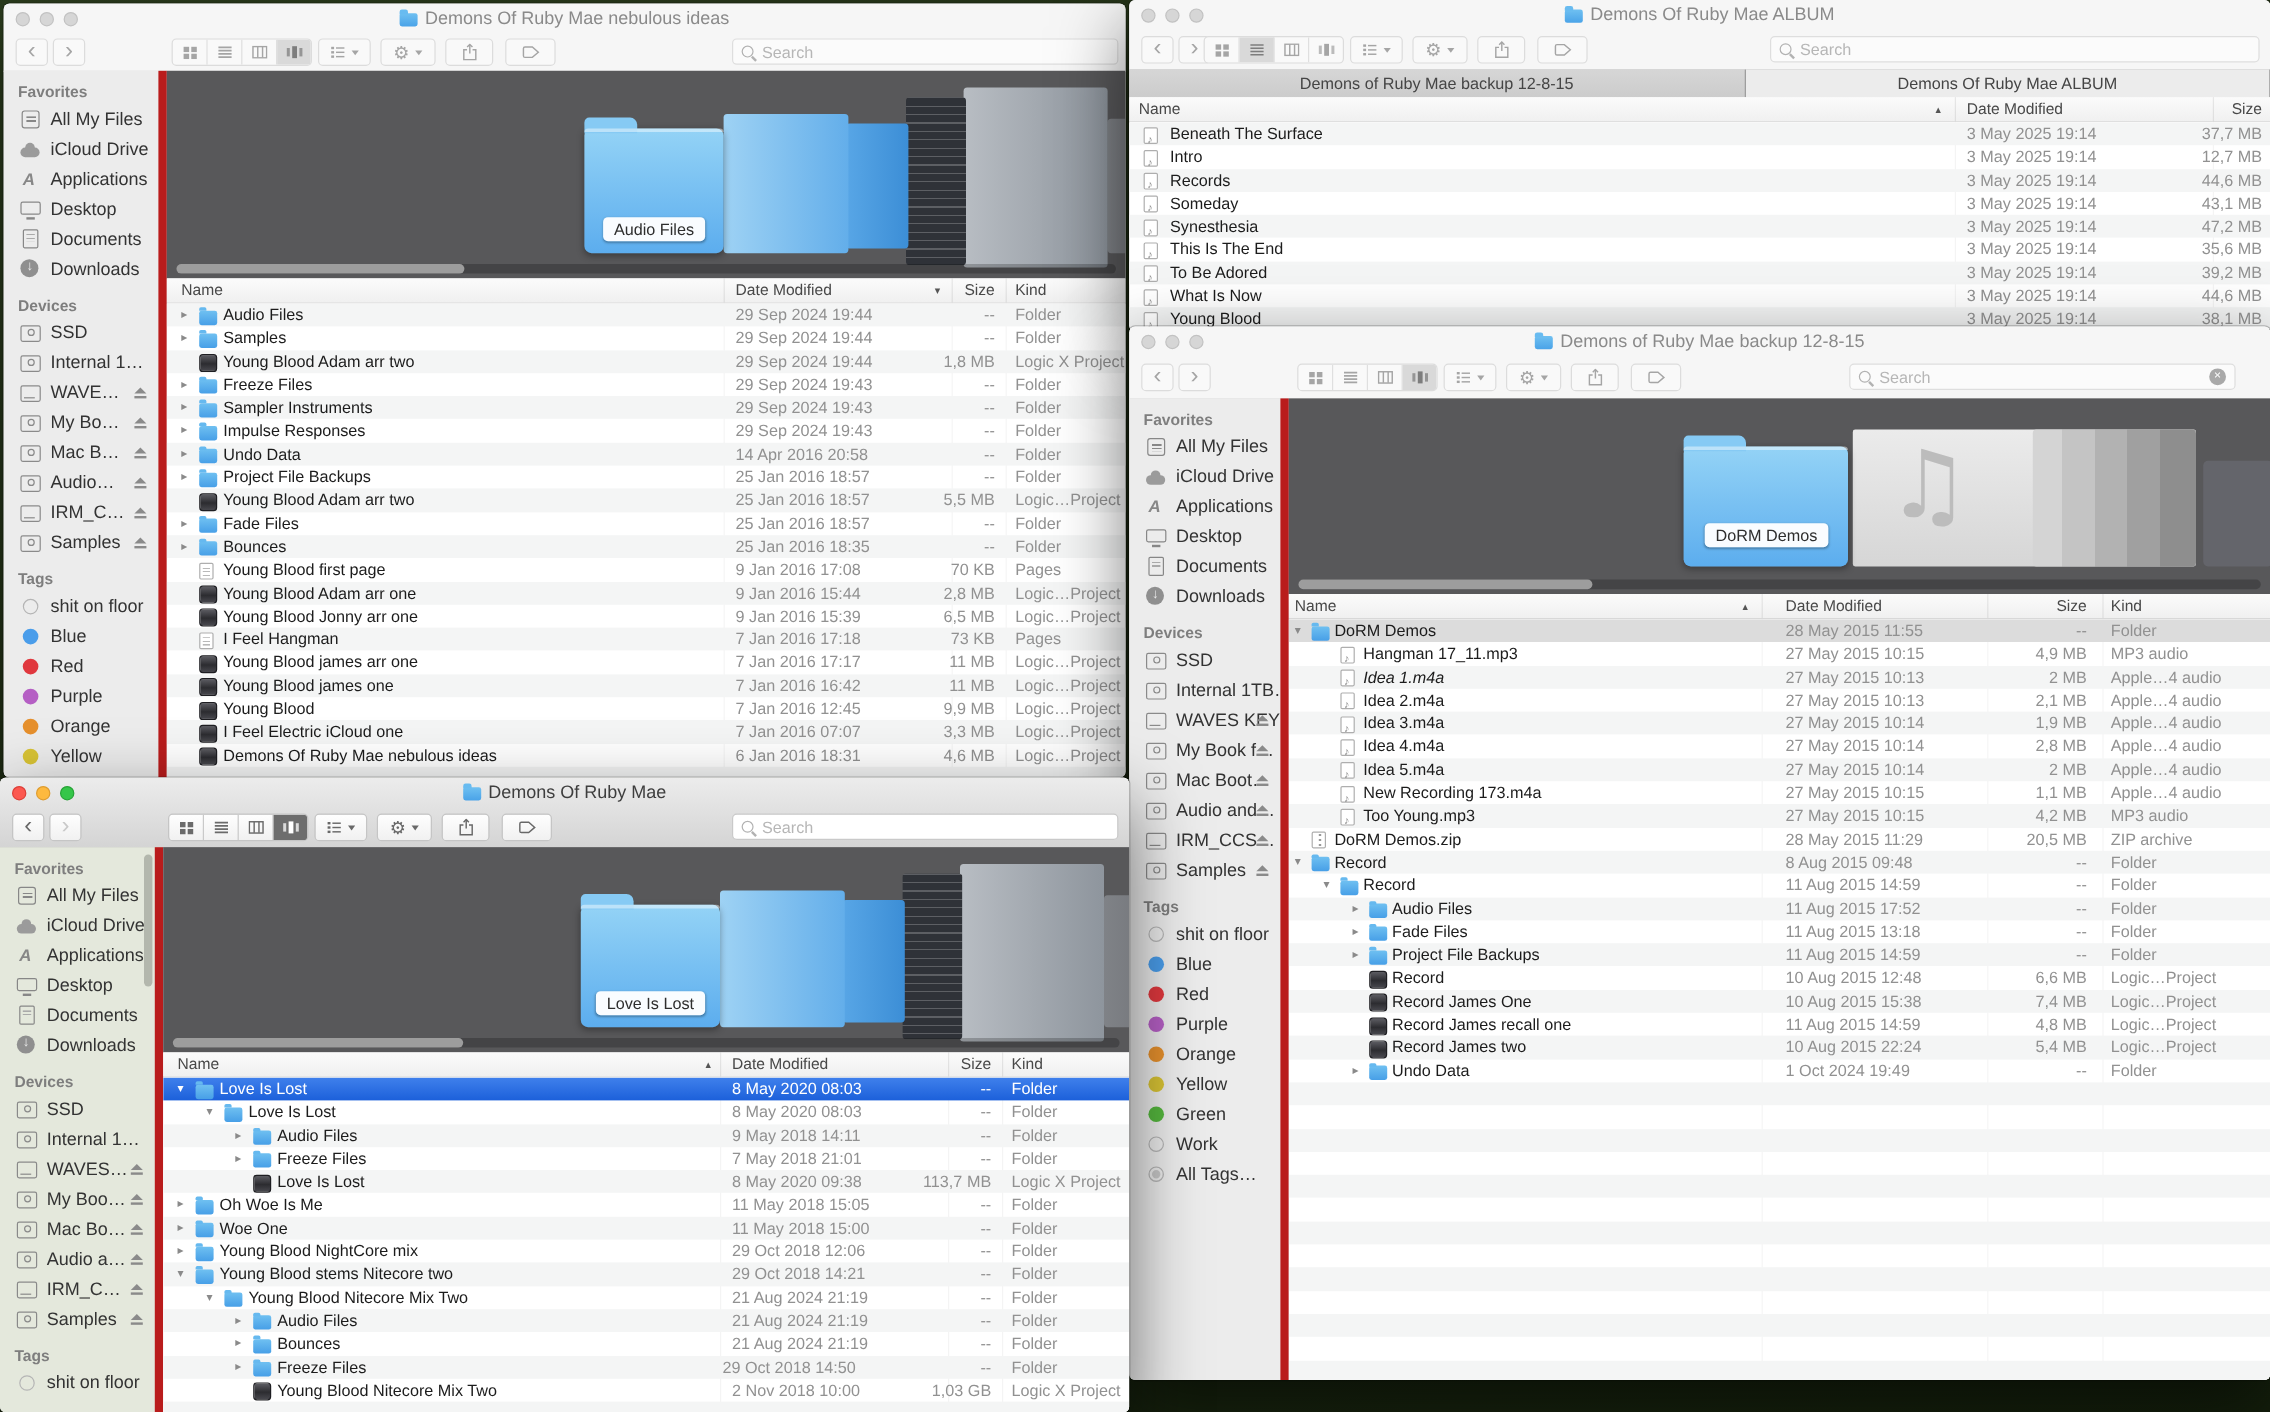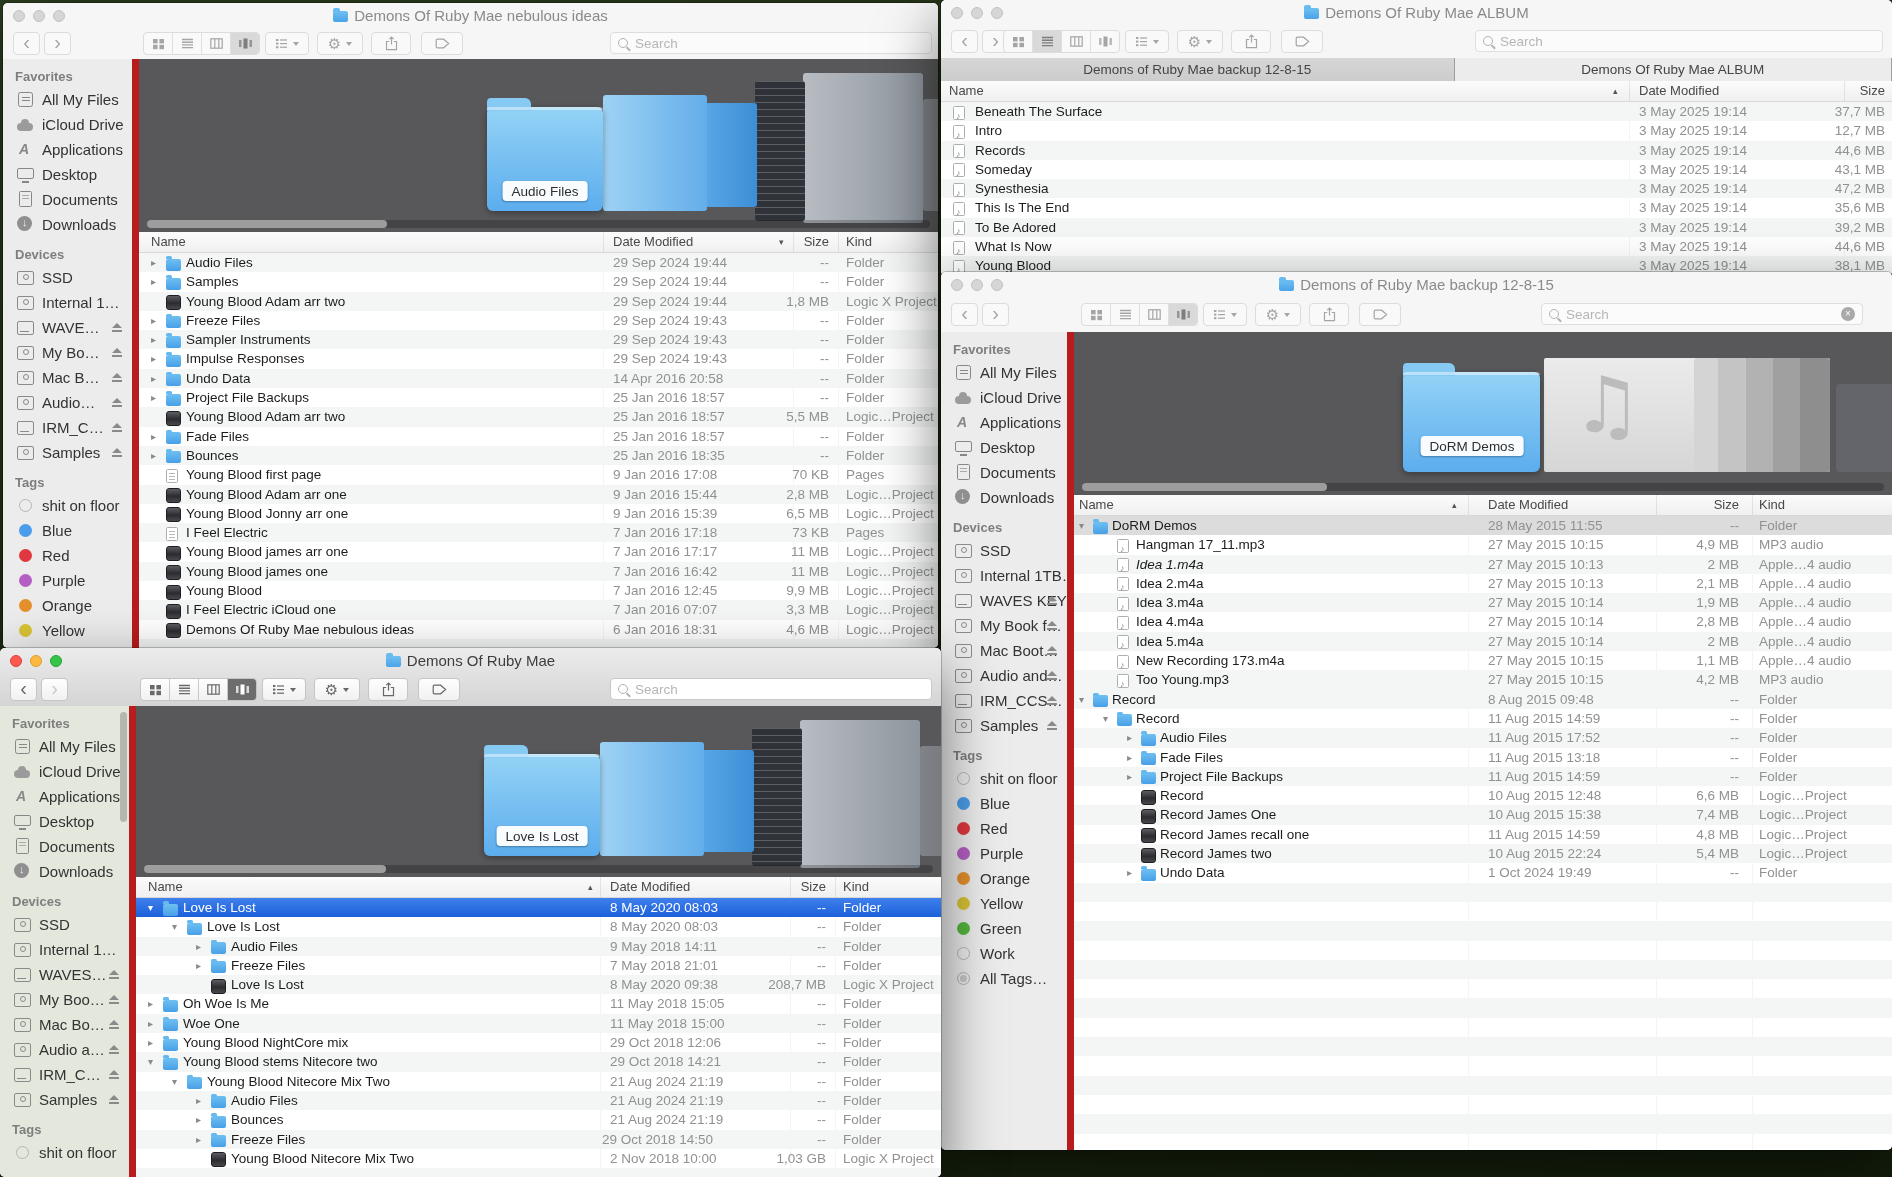--- a/index.html
+++ b/index.html
@@ -357,21 +357,21 @@
           <span class="cell cd szc" style="left: 580px; width: 110px;">2,8 MB</span>
           <span class="cell cd" style="left: 707px;">Logic…Project</span>
         </div>
         <div class="row">
           <span class="i i-logic" style="left: 27px;"></span>
           <span class="cell cn" style="left: 47px;">Young Blood Jonny arr one</span>
           <span class="cell cd" style="left: 474px;">9 Jan 2016 15:39</span>
           <span class="cell cd szc" style="left: 580px; width: 110px;">6,5 MB</span>
           <span class="cell cd" style="left: 707px;">Logic…Project</span>
         </div>
-        <div class="row odd"><span class="i i-page" style="left: 27px;"></span><span class="cell cn" style="left: 47px;">I Feel Electric</span><span class="cell cd" style="left: 474px;">7 Jan 2016 17:18</span><span class="cell cd szc" style="left: 580px; width: 110px;">73 KB</span><span class="cell cd" style="left: 707px;">Pages</span></div>
+        <div class="row odd"><span class="i i-page" style="left: 27px;"></span><span class="cell cn" style="left: 47px;">I Feel Hangman</span><span class="cell cd" style="left: 474px;">7 Jan 2016 17:18</span><span class="cell cd szc" style="left: 580px; width: 110px;">73 KB</span><span class="cell cd" style="left: 707px;">Pages</span></div>
         <div class="row">
           <span class="i i-logic" style="left: 27px;"></span>
           <span class="cell cn" style="left: 47px;">Young Blood james arr one</span>
           <span class="cell cd" style="left: 474px;">7 Jan 2016 17:17</span>
           <span class="cell cd szc" style="left: 580px; width: 110px;">11 MB</span>
           <span class="cell cd" style="left: 707px;">Logic…Project</span>
         </div>
         <div class="row odd">
           <span class="i i-logic" style="left: 27px;"></span>
           <span class="cell cn" style="left: 47px;">Young Blood james one</span>
@@ -747,20 +747,21 @@
         <div class="rowsep" style="left: 678px;"></div>
         <div class="row selI"><span class="cell arr" style="left: 5px;">▾</span><span class="i i-folder" style="left: 19px;"></span><span class="cell cn" style="left: 38px;">DoRM Demos</span><span class="cell cd" style="left: 414px;">28 May 2015 11:55</span><span class="cell cd szc" style="left: 555px; width: 110px;">--</span><span class="cell cd" style="left: 685px;">Folder</span></div>
         <div class="row"><span class="i i-audio" style="left: 43px;"></span><span class="cell cn" style="left: 62px;">Hangman 17_11.mp3</span><span class="cell cd" style="left: 414px;">27 May 2015 10:15</span><span class="cell cd szc" style="left: 555px; width: 110px;">4,9 MB</span><span class="cell cd" style="left: 685px;">MP3 audio</span></div>
         <div class="row odd"><span class="i i-audio" style="left: 43px;"></span><span class="cell cn" style="left: 62px; font-style: italic;">Idea 1.m4a</span><span class="cell cd" style="left: 414px;">27 May 2015 10:13</span><span class="cell cd szc" style="left: 555px; width: 110px;">2 MB</span><span class="cell cd" style="left: 685px;">Apple…4 audio</span></div>
         <div class="row"><span class="i i-audio" style="left: 43px;"></span><span class="cell cn" style="left: 62px;">Idea 2.m4a</span><span class="cell cd" style="left: 414px;">27 May 2015 10:13</span><span class="cell cd szc" style="left: 555px; width: 110px;">2,1 MB</span><span class="cell cd" style="left: 685px;">Apple…4 audio</span></div>
         <div class="row odd"><span class="i i-audio" style="left: 43px;"></span><span class="cell cn" style="left: 62px;">Idea 3.m4a</span><span class="cell cd" style="left: 414px;">27 May 2015 10:14</span><span class="cell cd szc" style="left: 555px; width: 110px;">1,9 MB</span><span class="cell cd" style="left: 685px;">Apple…4 audio</span></div>
         <div class="row"><span class="i i-audio" style="left: 43px;"></span><span class="cell cn" style="left: 62px;">Idea 4.m4a</span><span class="cell cd" style="left: 414px;">27 May 2015 10:14</span><span class="cell cd szc" style="left: 555px; width: 110px;">2,8 MB</span><span class="cell cd" style="left: 685px;">Apple…4 audio</span></div>
         <div class="row odd"><span class="i i-audio" style="left: 43px;"></span><span class="cell cn" style="left: 62px;">Idea 5.m4a</span><span class="cell cd" style="left: 414px;">27 May 2015 10:14</span><span class="cell cd szc" style="left: 555px; width: 110px;">2 MB</span><span class="cell cd" style="left: 685px;">Apple…4 audio</span></div>
         <div class="row"><span class="i i-audio" style="left: 43px;"></span><span class="cell cn" style="left: 62px;">New Recording 173.m4a</span><span class="cell cd" style="left: 414px;">27 May 2015 10:15</span><span class="cell cd szc" style="left: 555px; width: 110px;">1,1 MB</span><span class="cell cd" style="left: 685px;">Apple…4 audio</span></div>
         <div class="row odd"><span class="i i-audio" style="left: 43px;"></span><span class="cell cn" style="left: 62px;">Too Young.mp3</span><span class="cell cd" style="left: 414px;">27 May 2015 10:15</span><span class="cell cd szc" style="left: 555px; width: 110px;">4,2 MB</span><span class="cell cd" style="left: 685px;">MP3 audio</span></div>
+        <div class="row"><span class="i i-zip" style="left: 19px;"></span><span class="cell cn" style="left: 38px;">DoRM Demos.zip</span><span class="cell cd" style="left: 414px;">28 May 2015 11:29</span><span class="cell cd szc" style="left: 555px; width: 110px;">20,5 MB</span><span class="cell cd" style="left: 685px;">ZIP archive</span></div>
         <div class="row odd"><span class="cell arr" style="left: 5px;">▾</span><span class="i i-folder" style="left: 19px;"></span><span class="cell cn" style="left: 38px;">Record</span><span class="cell cd" style="left: 414px;">8 Aug 2015 09:48</span><span class="cell cd szc" style="left: 555px; width: 110px;">--</span><span class="cell cd" style="left: 685px;">Folder</span></div>
         <div class="row"><span class="cell arr" style="left: 29px;">▾</span><span class="i i-folder" style="left: 43px;"></span><span class="cell cn" style="left: 62px;">Record</span><span class="cell cd" style="left: 414px;">11 Aug 2015 14:59</span><span class="cell cd szc" style="left: 555px; width: 110px;">--</span><span class="cell cd" style="left: 685px;">Folder</span></div>
         <div class="row odd"><span class="cell arr" style="left: 53px;">▸</span><span class="i i-folder" style="left: 67px;"></span><span class="cell cn" style="left: 86px;">Audio Files</span><span class="cell cd" style="left: 414px;">11 Aug 2015 17:52</span><span class="cell cd szc" style="left: 555px; width: 110px;">--</span><span class="cell cd" style="left: 685px;">Folder</span></div>
         <div class="row"><span class="cell arr" style="left: 53px;">▸</span><span class="i i-folder" style="left: 67px;"></span><span class="cell cn" style="left: 86px;">Fade Files</span><span class="cell cd" style="left: 414px;">11 Aug 2015 13:18</span><span class="cell cd szc" style="left: 555px; width: 110px;">--</span><span class="cell cd" style="left: 685px;">Folder</span></div>
         <div class="row odd"><span class="cell arr" style="left: 53px;">▸</span><span class="i i-folder" style="left: 67px;"></span><span class="cell cn" style="left: 86px;">Project File Backups</span><span class="cell cd" style="left: 414px;">11 Aug 2015 14:59</span><span class="cell cd szc" style="left: 555px; width: 110px;">--</span><span class="cell cd" style="left: 685px;">Folder</span></div>
         <div class="row">
           <span class="i i-logic" style="left: 67px;"></span>
           <span class="cell cn" style="left: 86px;">Record</span>
           <span class="cell cd" style="left: 414px;">10 Aug 2015 12:48</span>
           <span class="cell cd szc" style="left: 555px; width: 110px;">6,6 MB</span>
@@ -992,21 +993,21 @@
         <div class="rowsep" style="left: 654px;"></div>
         <div class="rowsep" style="left: 699px;"></div>
         <div class="row selA"><span class="cell arr" style="left: 12px;">▾</span><span class="i i-folder" style="left: 27px;"></span><span class="cell cn" style="left: 47px;">Love Is Lost</span><span class="cell cd" style="left: 474px;">8 May 2020 08:03</span><span class="cell cd szc" style="left: 580px; width: 110px;">--</span><span class="cell cd" style="left: 707px;">Folder</span></div>
         <div class="row"><span class="cell arr" style="left: 36px;">▾</span><span class="i i-folder" style="left: 51px;"></span><span class="cell cn" style="left: 71px;">Love Is Lost</span><span class="cell cd" style="left: 474px;">8 May 2020 08:03</span><span class="cell cd szc" style="left: 580px; width: 110px;">--</span><span class="cell cd" style="left: 707px;">Folder</span></div>
         <div class="row odd"><span class="cell arr" style="left: 60px;">▸</span><span class="i i-folder" style="left: 75px;"></span><span class="cell cn" style="left: 95px;">Audio Files</span><span class="cell cd" style="left: 474px;">9 May 2018 14:11</span><span class="cell cd szc" style="left: 580px; width: 110px;">--</span><span class="cell cd" style="left: 707px;">Folder</span></div>
         <div class="row"><span class="cell arr" style="left: 60px;">▸</span><span class="i i-folder" style="left: 75px;"></span><span class="cell cn" style="left: 95px;">Freeze Files</span><span class="cell cd" style="left: 474px;">7 May 2018 21:01</span><span class="cell cd szc" style="left: 580px; width: 110px;">--</span><span class="cell cd" style="left: 707px;">Folder</span></div>
         <div class="row odd">
           <span class="i i-logic" style="left: 75px;"></span>
           <span class="cell cn" style="left: 95px;">Love Is Lost</span>
           <span class="cell cd" style="left: 474px;">8 May 2020 09:38</span>
-          <span class="cell cd szc" style="left: 580px; width: 110px;">208,7 MB</span>
+          <span class="cell cd szc" style="left: 580px; width: 110px;">113,7 MB</span>
           <span class="cell cd" style="left: 707px;">Logic X Project</span>
         </div>
         <div class="row"><span class="cell arr" style="left: 12px;">▸</span><span class="i i-folder" style="left: 27px;"></span><span class="cell cn" style="left: 47px;">Oh Woe Is Me</span><span class="cell cd" style="left: 474px;">11 May 2018 15:05</span><span class="cell cd szc" style="left: 580px; width: 110px;">--</span><span class="cell cd" style="left: 707px;">Folder</span></div>
         <div class="row odd"><span class="cell arr" style="left: 12px;">▸</span><span class="i i-folder" style="left: 27px;"></span><span class="cell cn" style="left: 47px;">Woe One</span><span class="cell cd" style="left: 474px;">11 May 2018 15:00</span><span class="cell cd szc" style="left: 580px; width: 110px;">--</span><span class="cell cd" style="left: 707px;">Folder</span></div>
         <div class="row"><span class="cell arr" style="left: 12px;">▸</span><span class="i i-folder" style="left: 27px;"></span><span class="cell cn" style="left: 47px;">Young Blood NightCore mix</span><span class="cell cd" style="left: 474px;">29 Oct 2018 12:06</span><span class="cell cd szc" style="left: 580px; width: 110px;">--</span><span class="cell cd" style="left: 707px;">Folder</span></div>
         <div class="row odd"><span class="cell arr" style="left: 12px;">▾</span><span class="i i-folder" style="left: 27px;"></span><span class="cell cn" style="left: 47px;">Young Blood stems Nitecore two</span><span class="cell cd" style="left: 474px;">29 Oct 2018 14:21</span><span class="cell cd szc" style="left: 580px; width: 110px;">--</span><span class="cell cd" style="left: 707px;">Folder</span></div>
         <div class="row"><span class="cell arr" style="left: 36px;">▾</span><span class="i i-folder" style="left: 51px;"></span><span class="cell cn" style="left: 71px;">Young Blood Nitecore Mix Two</span><span class="cell cd" style="left: 474px;">21 Aug 2024 21:19</span><span class="cell cd szc" style="left: 580px; width: 110px;">--</span><span class="cell cd" style="left: 707px;">Folder</span></div>
         <div class="row odd"><span class="cell arr" style="left: 60px;">▸</span><span class="i i-folder" style="left: 75px;"></span><span class="cell cn" style="left: 95px;">Audio Files</span><span class="cell cd" style="left: 474px;">21 Aug 2024 21:19</span><span class="cell cd szc" style="left: 580px; width: 110px;">--</span><span class="cell cd" style="left: 707px;">Folder</span></div>
         <div class="row"><span class="cell arr" style="left: 60px;">▸</span><span class="i i-folder" style="left: 75px;"></span><span class="cell cn" style="left: 95px;">Bounces</span><span class="cell cd" style="left: 474px;">21 Aug 2024 21:19</span><span class="cell cd szc" style="left: 580px; width: 110px;">--</span><span class="cell cd" style="left: 707px;">Folder</span></div>
         <div class="row odd"><span class="cell arr" style="left: 60px;">▸</span><span class="i i-folder" style="left: 75px;"></span><span class="cell cn" style="left: 95px;">Freeze Files</span><span class="cell cd" style="left: 466px;">29 Oct 2018 14:50</span><span class="cell cd szc" style="left: 580px; width: 110px;">--</span><span class="cell cd" style="left: 707px;">Folder</span></div>

